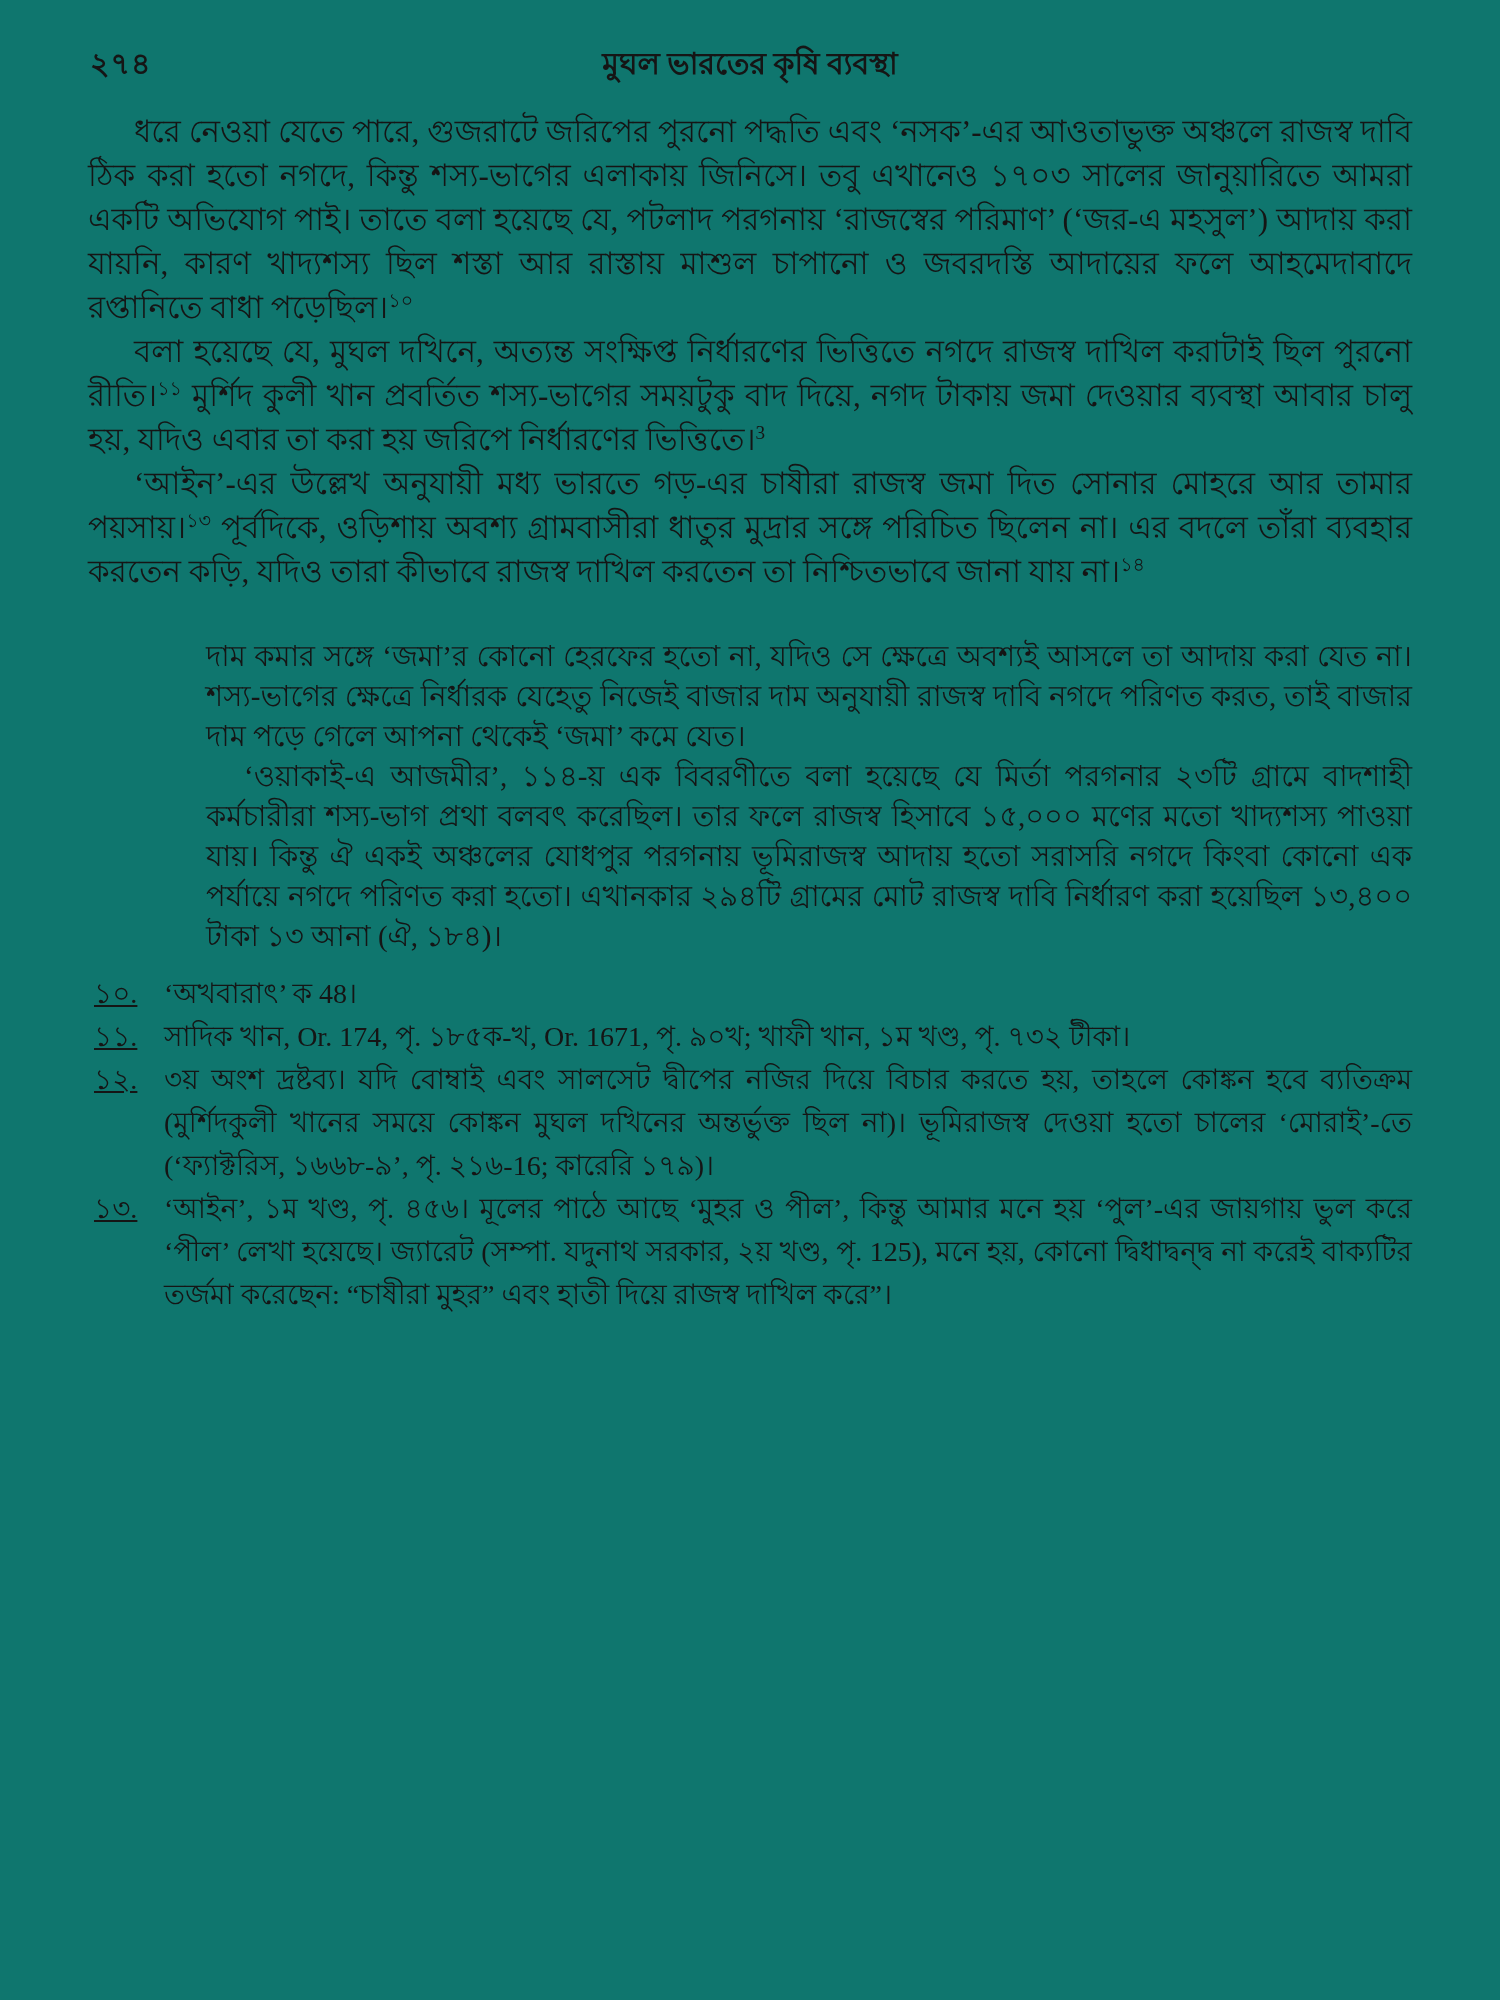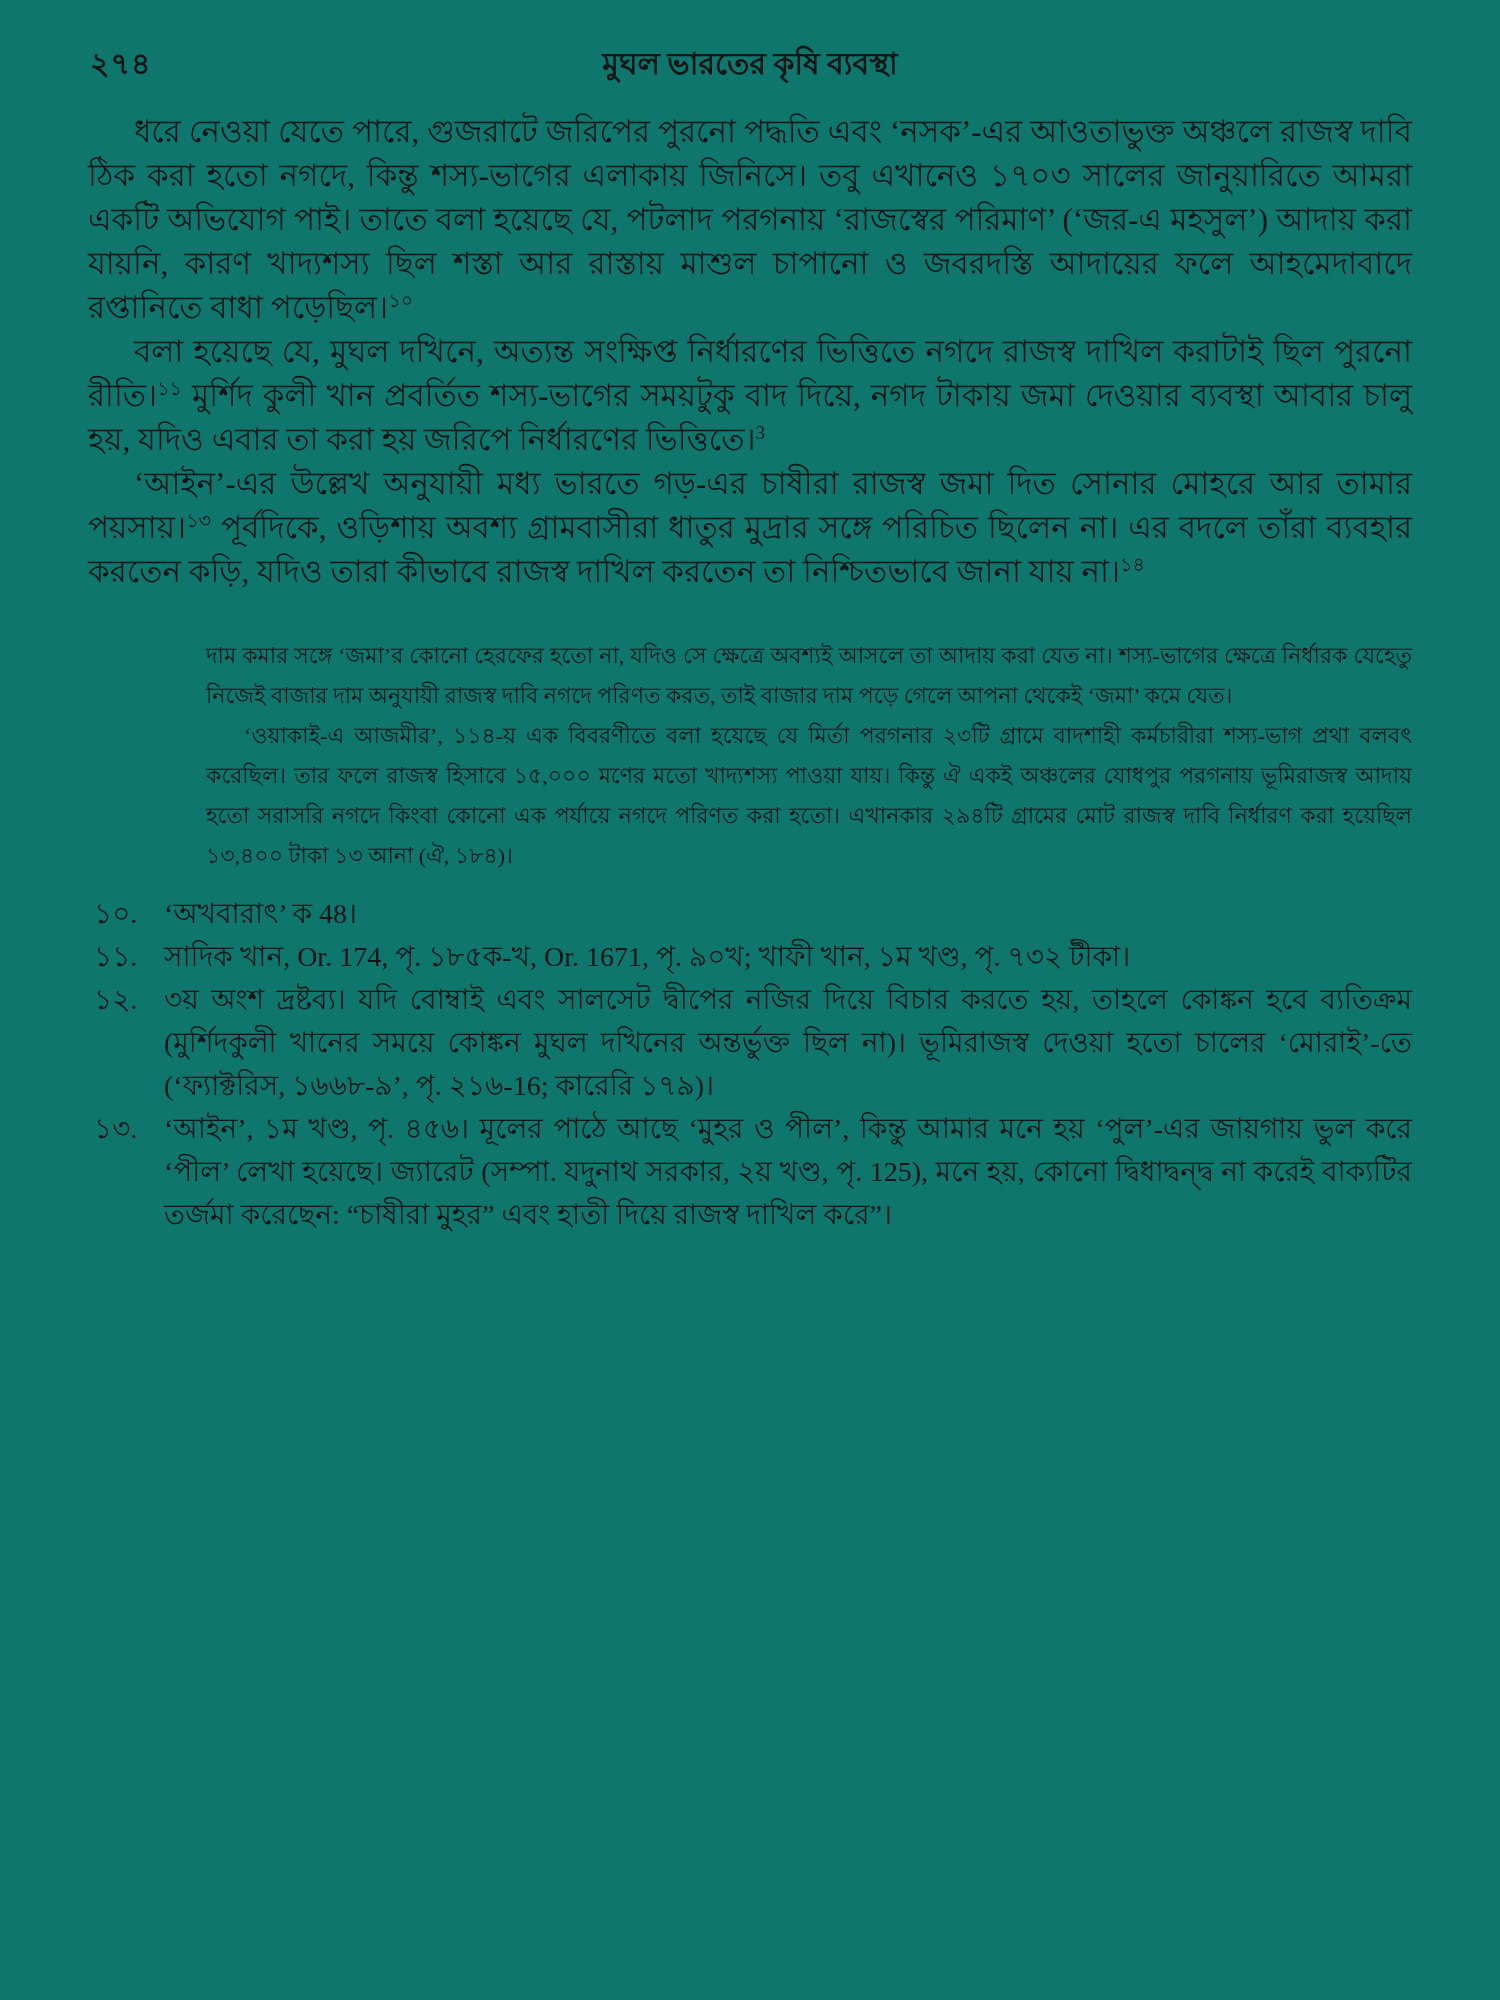--- a/index.html
+++ b/index.html
@@ -44,39 +44,40 @@
   .body-text sup, .note-block sup {
     font-size: 0.62em;
     line-height: 0;
     vertical-align: super;
   }
   .note-block {
     margin-top: 42px;
     margin-left: 118px;
   }
   .note-block p {
-    font-size: 22px;
+    font-size: 29px;
     line-height: 40px;
     text-align: justify;
   }
   .note-block p.note-indent {
     text-indent: 38px;
   }
   .footnotes {
     margin-top: 16px;
   }
   .footnote {
     display: flex;
     align-items: flex-start;
     font-size: 28px;
     line-height: 43px;
     padding-left: 6px;
   }
   .fn-num {
     flex: 0 0 70px;
+    text-decoration: underline;
   }
   .fn-text {
     flex: 1 1 auto;
     text-align: justify;
   }
 </style>
 </head>
 <body>
 
 <div class="page">

